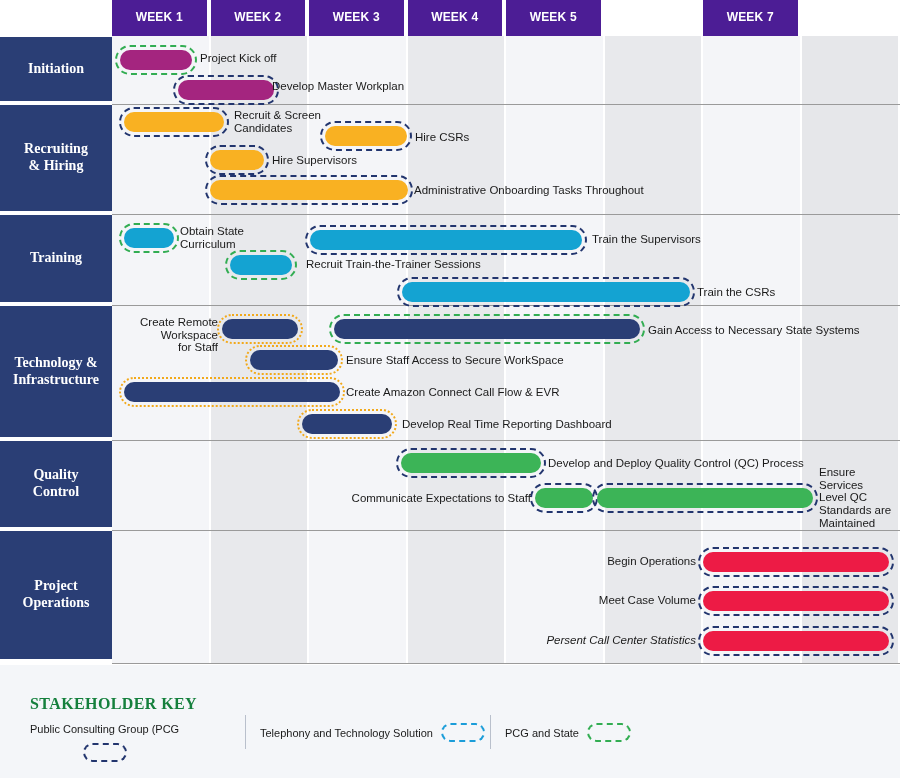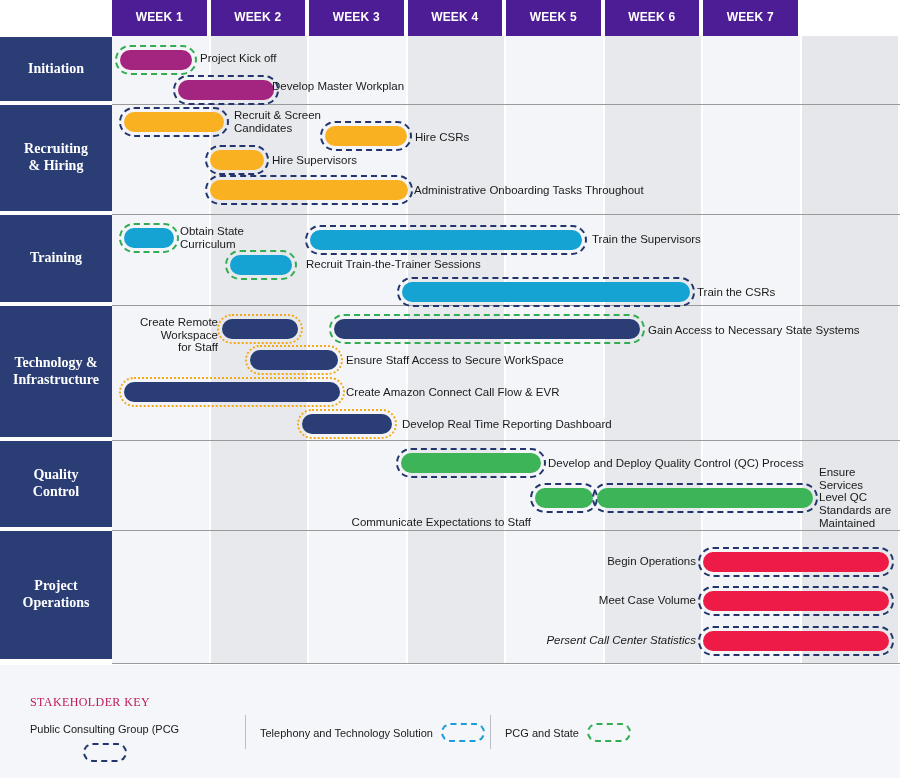--- a/index.html
+++ b/index.html
@@ -111,24 +111,24 @@
     position: absolute;
     left: 0; top: 664px;
     width: 900px; height: 114px;
     background: #f4f6f9;
     border-top: 1px solid #ffffff;
   }
   #key-title {
     position: absolute;
     left: 30px; top: 30px;
     font-family: "Liberation Serif", serif;
-    font-weight: normal;
-    font-size: 12px;
+    font-weight: bold;
+    font-size: 16px;
     letter-spacing: .4px;
-    color: #be185d;
+    color: #15803d;
   }
   .key-item {
     position: absolute;
     top: 58px;
     display: flex;
     align-items: center;
     gap: 8px;
     font-size: 11px;
     color: #1a1a1a;
     white-space: nowrap;
@@ -159,21 +159,20 @@
       <div class="col-stripe" style="left: 703px; width: 96.5px; background: rgb(244, 245, 248);"></div>
       <div class="col-stripe" style="left: 801.5px; width: 96.5px; background: rgb(230, 231, 234);"></div>
     </div>
 
   <div id="header-row">
       <div class="col-head" style="left: 112px; width: 96.5px;">WEEK 1</div>
       <div class="col-head" style="left: 210.5px; width: 96.5px;">WEEK 2</div>
       <div class="col-head" style="left: 309px; width: 96.5px;">WEEK 3</div>
       <div class="col-head" style="left: 407.5px; width: 96.5px;">WEEK 4</div>
       <div class="col-head" style="left: 506px; width: 96.5px;">WEEK 5</div>
-      <div class="col-head" style="left: 604.5px; width: 96.5px;">WEEK 6</div>
       <div class="col-head" style="left: 703px; width: 96.5px;">WEEK 7</div>
     </div>
 
   <div id="row-labels">
       <div class="row-label" style="top: 37px; height: 66px; white-space: pre-line;">Initiation</div>
       <div class="row-label" style="top: 105px; height: 108px; white-space: pre-line;">Recruiting
 &amp; Hiring</div>
       <div class="row-label" style="top: 215px; height: 89px; white-space: pre-line;">Training</div>
       <div class="row-label" style="top: 306px; height: 133px; white-space: pre-line;">Technology &amp;
 Infrastructure</div>
@@ -274,21 +273,21 @@
       <div class="cap right" style="top: 418px; width: 230px; left: 402px;">Develop Real Time Reporting Dashboard</div>
       <div class="bar" style="left: 401px; top: 453px; width: 140px;">
         <div class="shell sh-pcg"></div>
         <div class="fill" style="background: rgb(60, 180, 87);"></div>
       </div>
       <div class="cap right" style="top: 457px; width: 270px; left: 548px;">Develop and Deploy Quality Control (QC) Process</div>
       <div class="bar" style="left: 535px; top: 488px; width: 58px;">
         <div class="shell sh-pcg"></div>
         <div class="fill" style="background: rgb(60, 180, 87);"></div>
       </div>
-      <div class="cap left" style="top: 492px; width: 196px; left: 335px; text-align: right; margin-top: 24px;">Communicate Expectations to Staff</div>
+      <div class="cap left" style="top: 492px; width: 196px; left: 335px; text-align: right;">Communicate Expectations to Staff</div>
       <div class="bar" style="left: 597px; top: 488px; width: 216px;">
         <div class="shell sh-pcg"></div>
         <div class="fill" style="background: rgb(60, 180, 87);"></div>
       </div>
       <div class="cap right" style="top: 466px; width: 78px; left: 819px;">Ensure
 Services
 Level QC
 Standards are
 Maintained</div>
       <div class="bar" style="left: 703px; top: 552px; width: 186px;">

